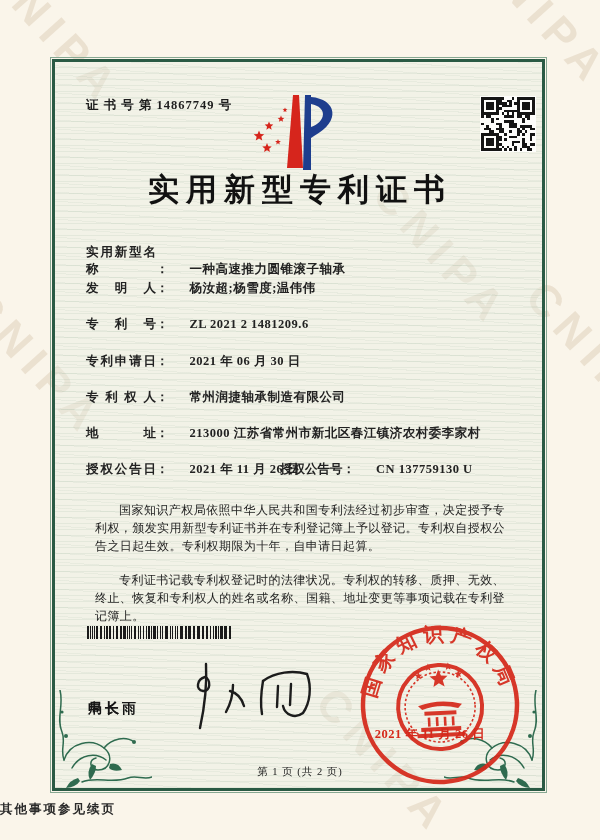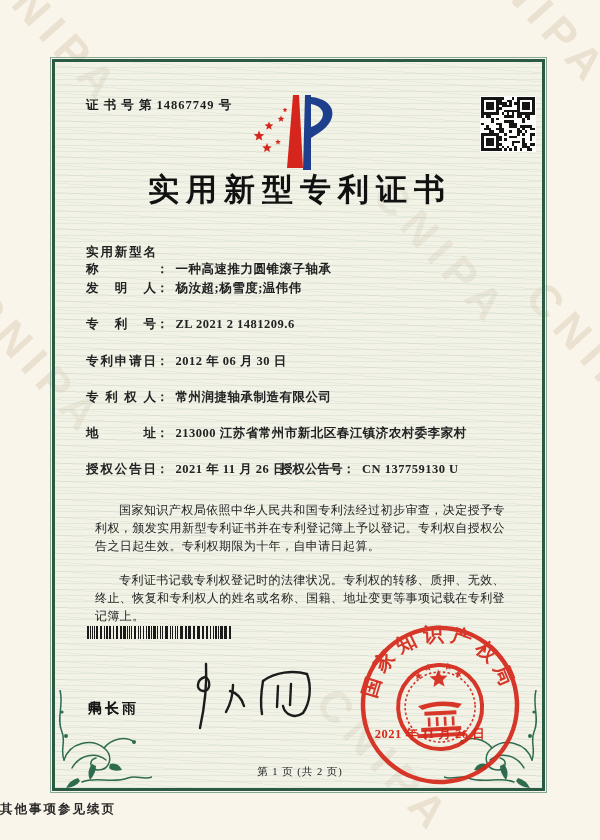--- a/index.html
+++ b/index.html
@@ -37,21 +37,21 @@
   .logo{position:absolute;z-index:3;left:252px;top:90px;width:96px;height:86px;}
   .qr{position:absolute;z-index:3;left:480px;top:96px;width:54px;height:54px;background:#fdfdfb;padding:1px;}
   .title{
     position:absolute;z-index:3;left:0;right:0;top:169px;text-align:center;
     font-size:31px;font-weight:700;letter-spacing:7px;color:#111;font-family:Liberation Serif, serif;
   }
   
   .row{position:absolute;z-index:3;left:86px;width:460px;font-size:12.5px;font-weight:600;color:#222;}
   .flabel{display:inline-block;width:70px;text-align:justify;text-align-last:justify;vertical-align:bottom;}
   .colon{display:inline-block;}
-  .fvalue{margin-left:7px;letter-spacing:0.5px;}
+  .fvalue{margin-left:21px;letter-spacing:0.5px;}
   .second-field{position:absolute;left:194px;top:0;white-space:nowrap;}
   
   .paras{position:absolute;z-index:3;left:79px;top:485px;width:442px;}
   .paras p{margin:16px;font-size:12px;line-height:18px;text-indent:2em;text-align:justify;color:#1e1e1e;letter-spacing:0.4px;}
   
   .barcode{position:absolute;z-index:3;left:87px;top:626px;}
   .signer-title{position:absolute;z-index:3;left:88px;top:676px;font-family:"Liberation Sans","DejaVu Sans",sans-serif;font-size:14px;font-weight:700;letter-spacing:3px;color:#161616;margin-top:24px;}
   .signer-name{position:absolute;z-index:3;left:88px;top:700px;font-family:"Liberation Sans","DejaVu Sans",sans-serif;font-size:14px;font-weight:700;letter-spacing:3px;color:#161616;text-align:center;}
   .signature{position:absolute;z-index:4;left:175px;top:655px;width:145px;height:80px;}
   .seal{position:absolute;z-index:3;left:354px;top:619px;width:172px;height:172px;transform:rotate(-3deg);opacity:0.93;}
@@ -350,21 +350,21 @@
 <div class="row" style="top:244px">
   <span class="flabel">实用新型名称</span><span class="colon">：</span><span class="fvalue">一种高速推力圆锥滚子轴承</span>
 </div>
 <div class="row" style="top:280px">
   <span class="flabel">发明人</span><span class="colon">：</span><span class="fvalue">杨汝超;杨雪度;温伟伟</span>
 </div>
 <div class="row" style="top:316px">
   <span class="flabel">专利号</span><span class="colon">：</span><span class="fvalue">ZL 2021 2 1481209.6</span>
 </div>
 <div class="row" style="top:353px">
-  <span class="flabel">专利申请日</span><span class="colon">：</span><span class="fvalue">2012 年 06 月 30 日</span>
+  <span class="flabel">专利申请日</span><span class="colon">：</span><span class="fvalue">2021 年 06 月 30 日</span>
 </div>
 <div class="row" style="top:389px">
   <span class="flabel">专利权人</span><span class="colon">：</span><span class="fvalue">常州润捷轴承制造有限公司</span>
 </div>
 <div class="row" style="top:425px">
   <span class="flabel">地址</span><span class="colon">：</span><span class="fvalue">213000 江苏省常州市新北区春江镇济农村委李家村</span>
 </div>
 <div class="row" style="top:461px">
   <span class="flabel">授权公告日</span><span class="colon">：</span><span class="fvalue">2021 年 11 月 26 日</span>
   <span class="second-field">

